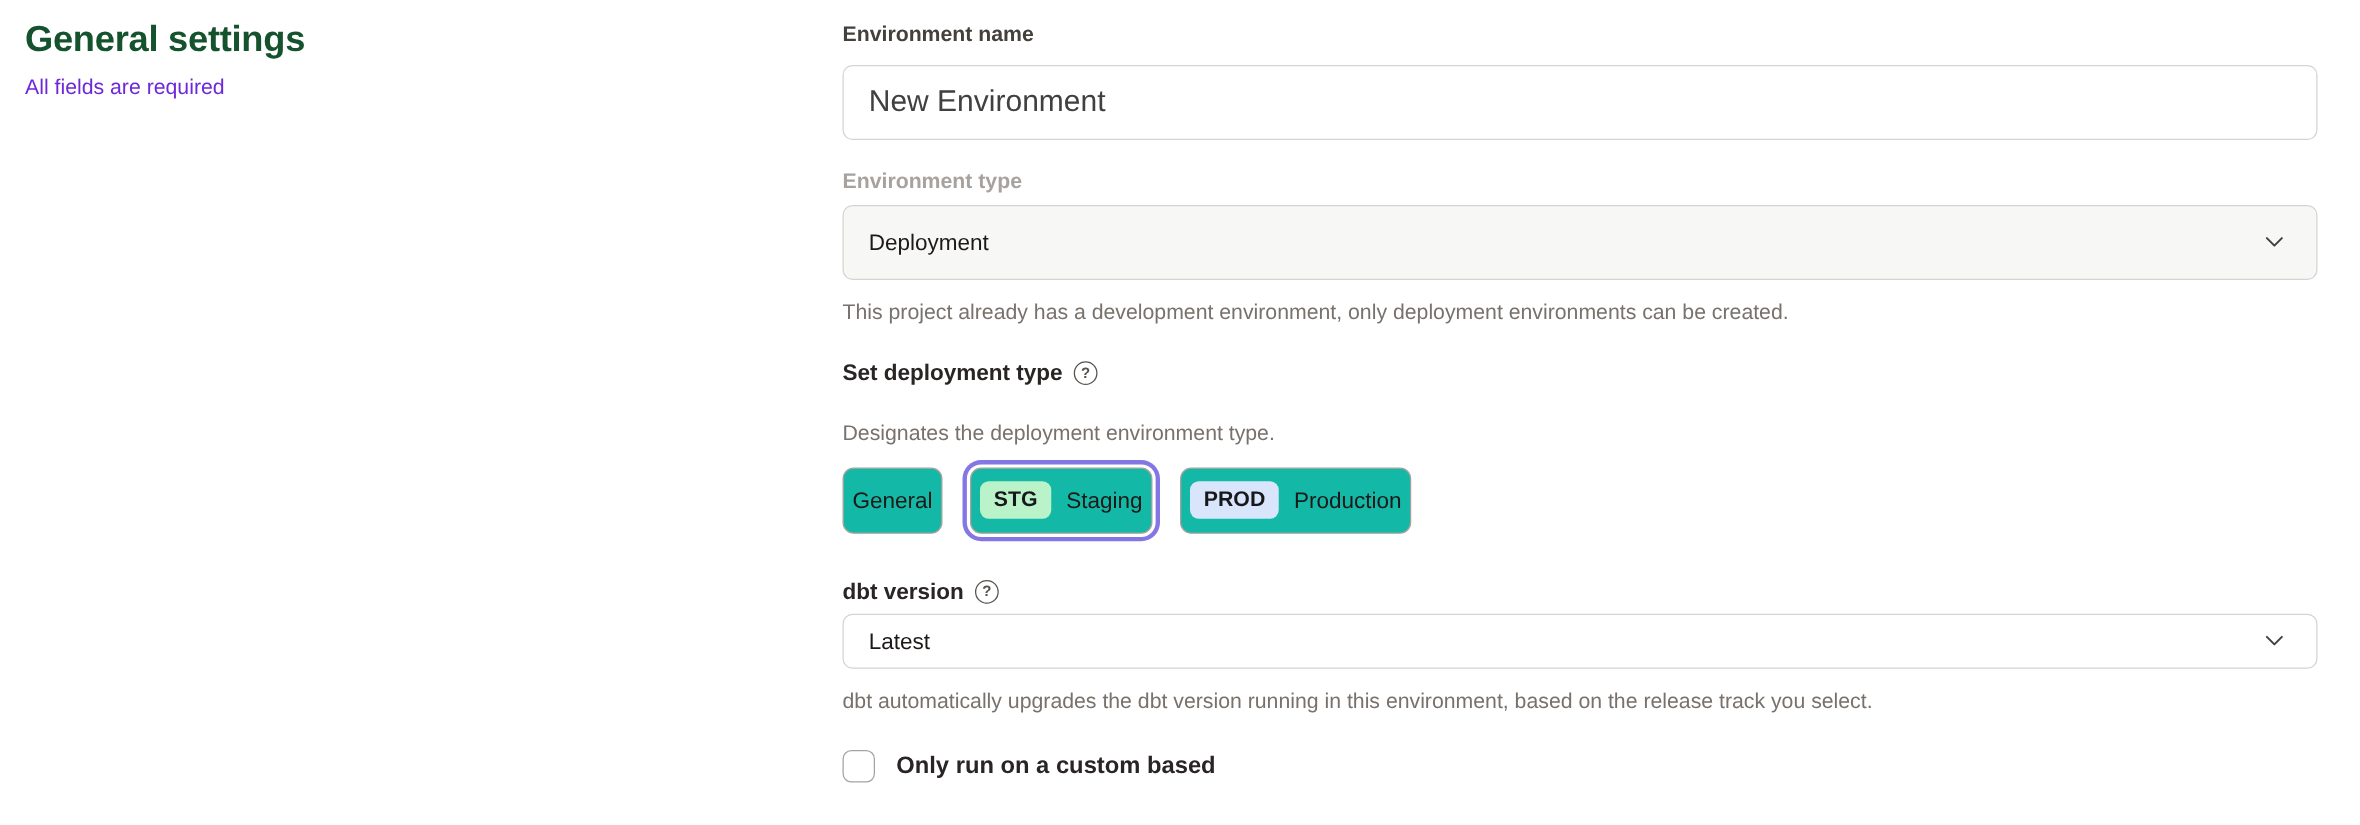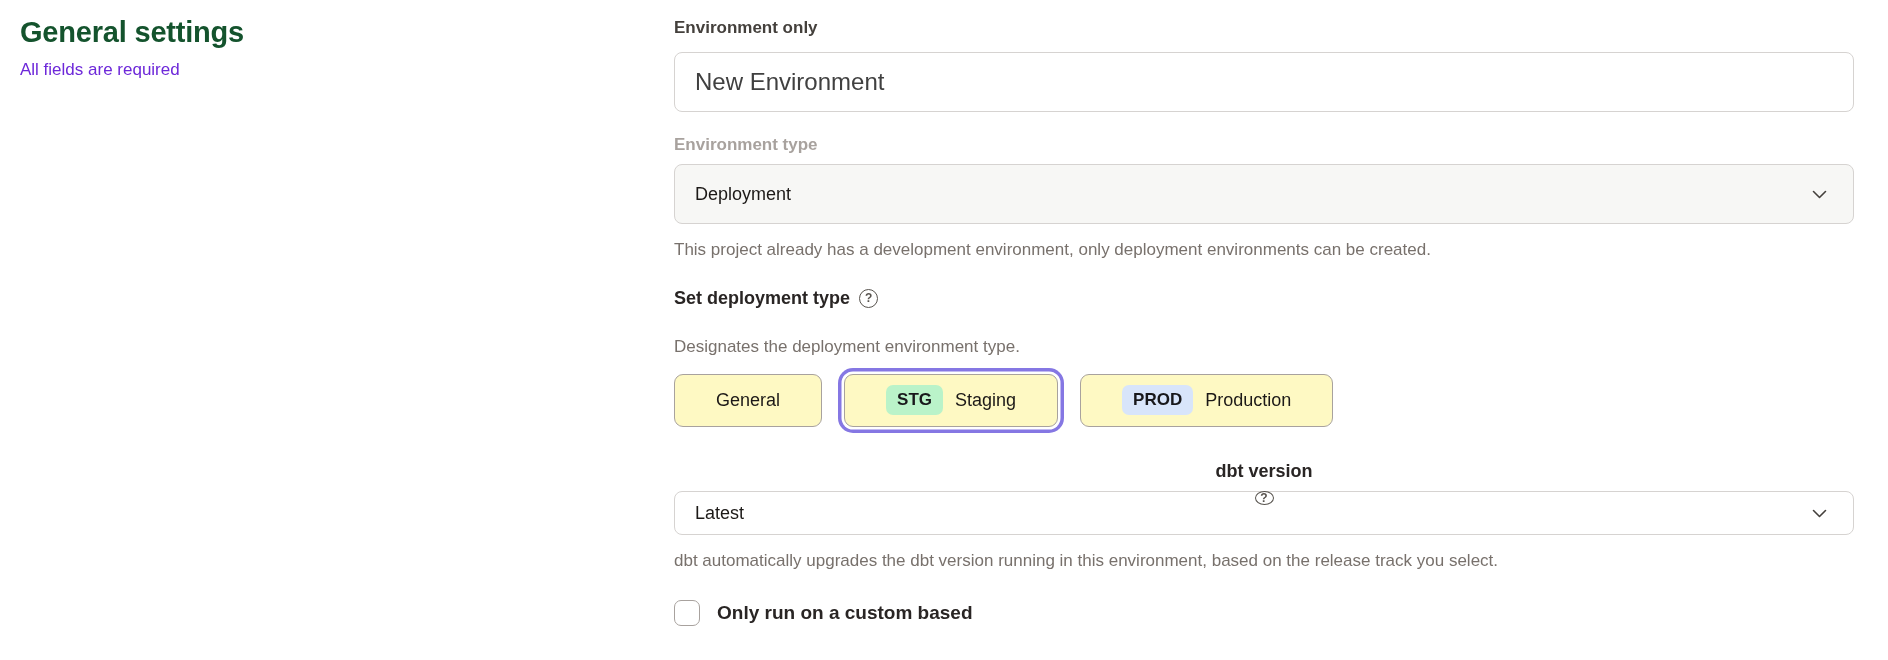--- a/index.html
+++ b/index.html
@@ -24,28 +24,28 @@
   .select { margin-top:9px; height:60px; display:flex; align-items:center; justify-content:space-between;
     border:1px solid #d6d3d1; border-radius:8px; padding:0 26px 0 20px; background:#ffffff; cursor:pointer; }
   .select .select-value { font-size:18px; font-weight:500; color:#1c1917; }
   .select.is-disabled { background:#f7f7f5; cursor:default; }
   .select.version { margin-top:6px; height:44px; }
 
   .helper { margin-top:15px; font-size:17px; color:#78716c; line-height:22px; }
   .helper.tight { margin-top:26px; }
 
   .label-row { display:flex; align-items:center; gap:9px; height:24px; margin-top:25px; }
-  .label-row.version { margin-top:26px;flex-direction:column; }
+  .label-row.version { margin-top:26px; }
   .section-label { font-size:18px; font-weight:700; color:#292524; }
   .help-icon { width:19px; height:19px; border:1.5px solid #57534e; border-radius:50%; color:#57534e;
     font-size:12px; font-weight:600; display:inline-flex; align-items:center; justify-content:center; line-height:1; }
 
   .seg-row { margin-top:7px; height:70px; display:flex; align-items:center; gap:16px; }
-  .seg-btn { height:53px; background:#fef9c3; border:1px solid #a8a29e; border-radius:9px;
-    display:inline-flex; align-items:center; gap:12px; padding:0 41px; font-family:inherit;
+  .seg-btn { height:53px; background:#14b8a6; border:1px solid #a8a29e; border-radius:9px;
+    display:inline-flex; align-items:center; gap:12px; padding:0 7px; font-family:inherit;
     font-size:18px; font-weight:500; color:#1c1917; cursor:pointer; }
   .seg-btn.selected { box-shadow: 0 0 0 2.5px #ffffff, 0 0 0 6px #8577e3; margin:0 6px; }
   .badge { padding:5px 11px; border-radius:7px; font-size:17px; font-weight:600; color:#18181b; line-height:20px; }
   .badge-stg { background:#baf3c9; }
   .badge-prod { background:#d8e5fa; }
 
   .checkbox-row { margin-top:28px; display:flex; align-items:center; gap:17px; }
   .checkbox { width:26px; height:26px; border:1.5px solid #a8a29e; border-radius:7px; background:#fff; cursor:pointer; }
   .checkbox-label { font-size:19px; font-weight:600; color:#292524; }
 </style>
@@ -54,21 +54,21 @@
 
 <div class="canvas">
 
   <div class="left-col">
     <div class="page-title">General settings</div>
     <div class="page-subtitle">All fields are required</div>
   </div>
 
   <div class="form-col">
 
-    <label class="field-label">Environment only</label>
+    <label class="field-label">Environment name</label>
     <input class="text-input" type="text" value="New Environment" style="">
 
     <label class="field-label dimmed">Environment type</label>
     <div class="select is-disabled">
       <span class="select-value">Deployment</span>
       <span>
         <svg width="15" height="9" viewBox="0 0 15 9">
             <path d="M1.5 1.5 L7.5 7.5 L13.5 1.5" fill="none" stroke="#44403c" stroke-width="1.6" stroke-linecap="round" stroke-linejoin="round"></path>
           </svg>
       </span>

